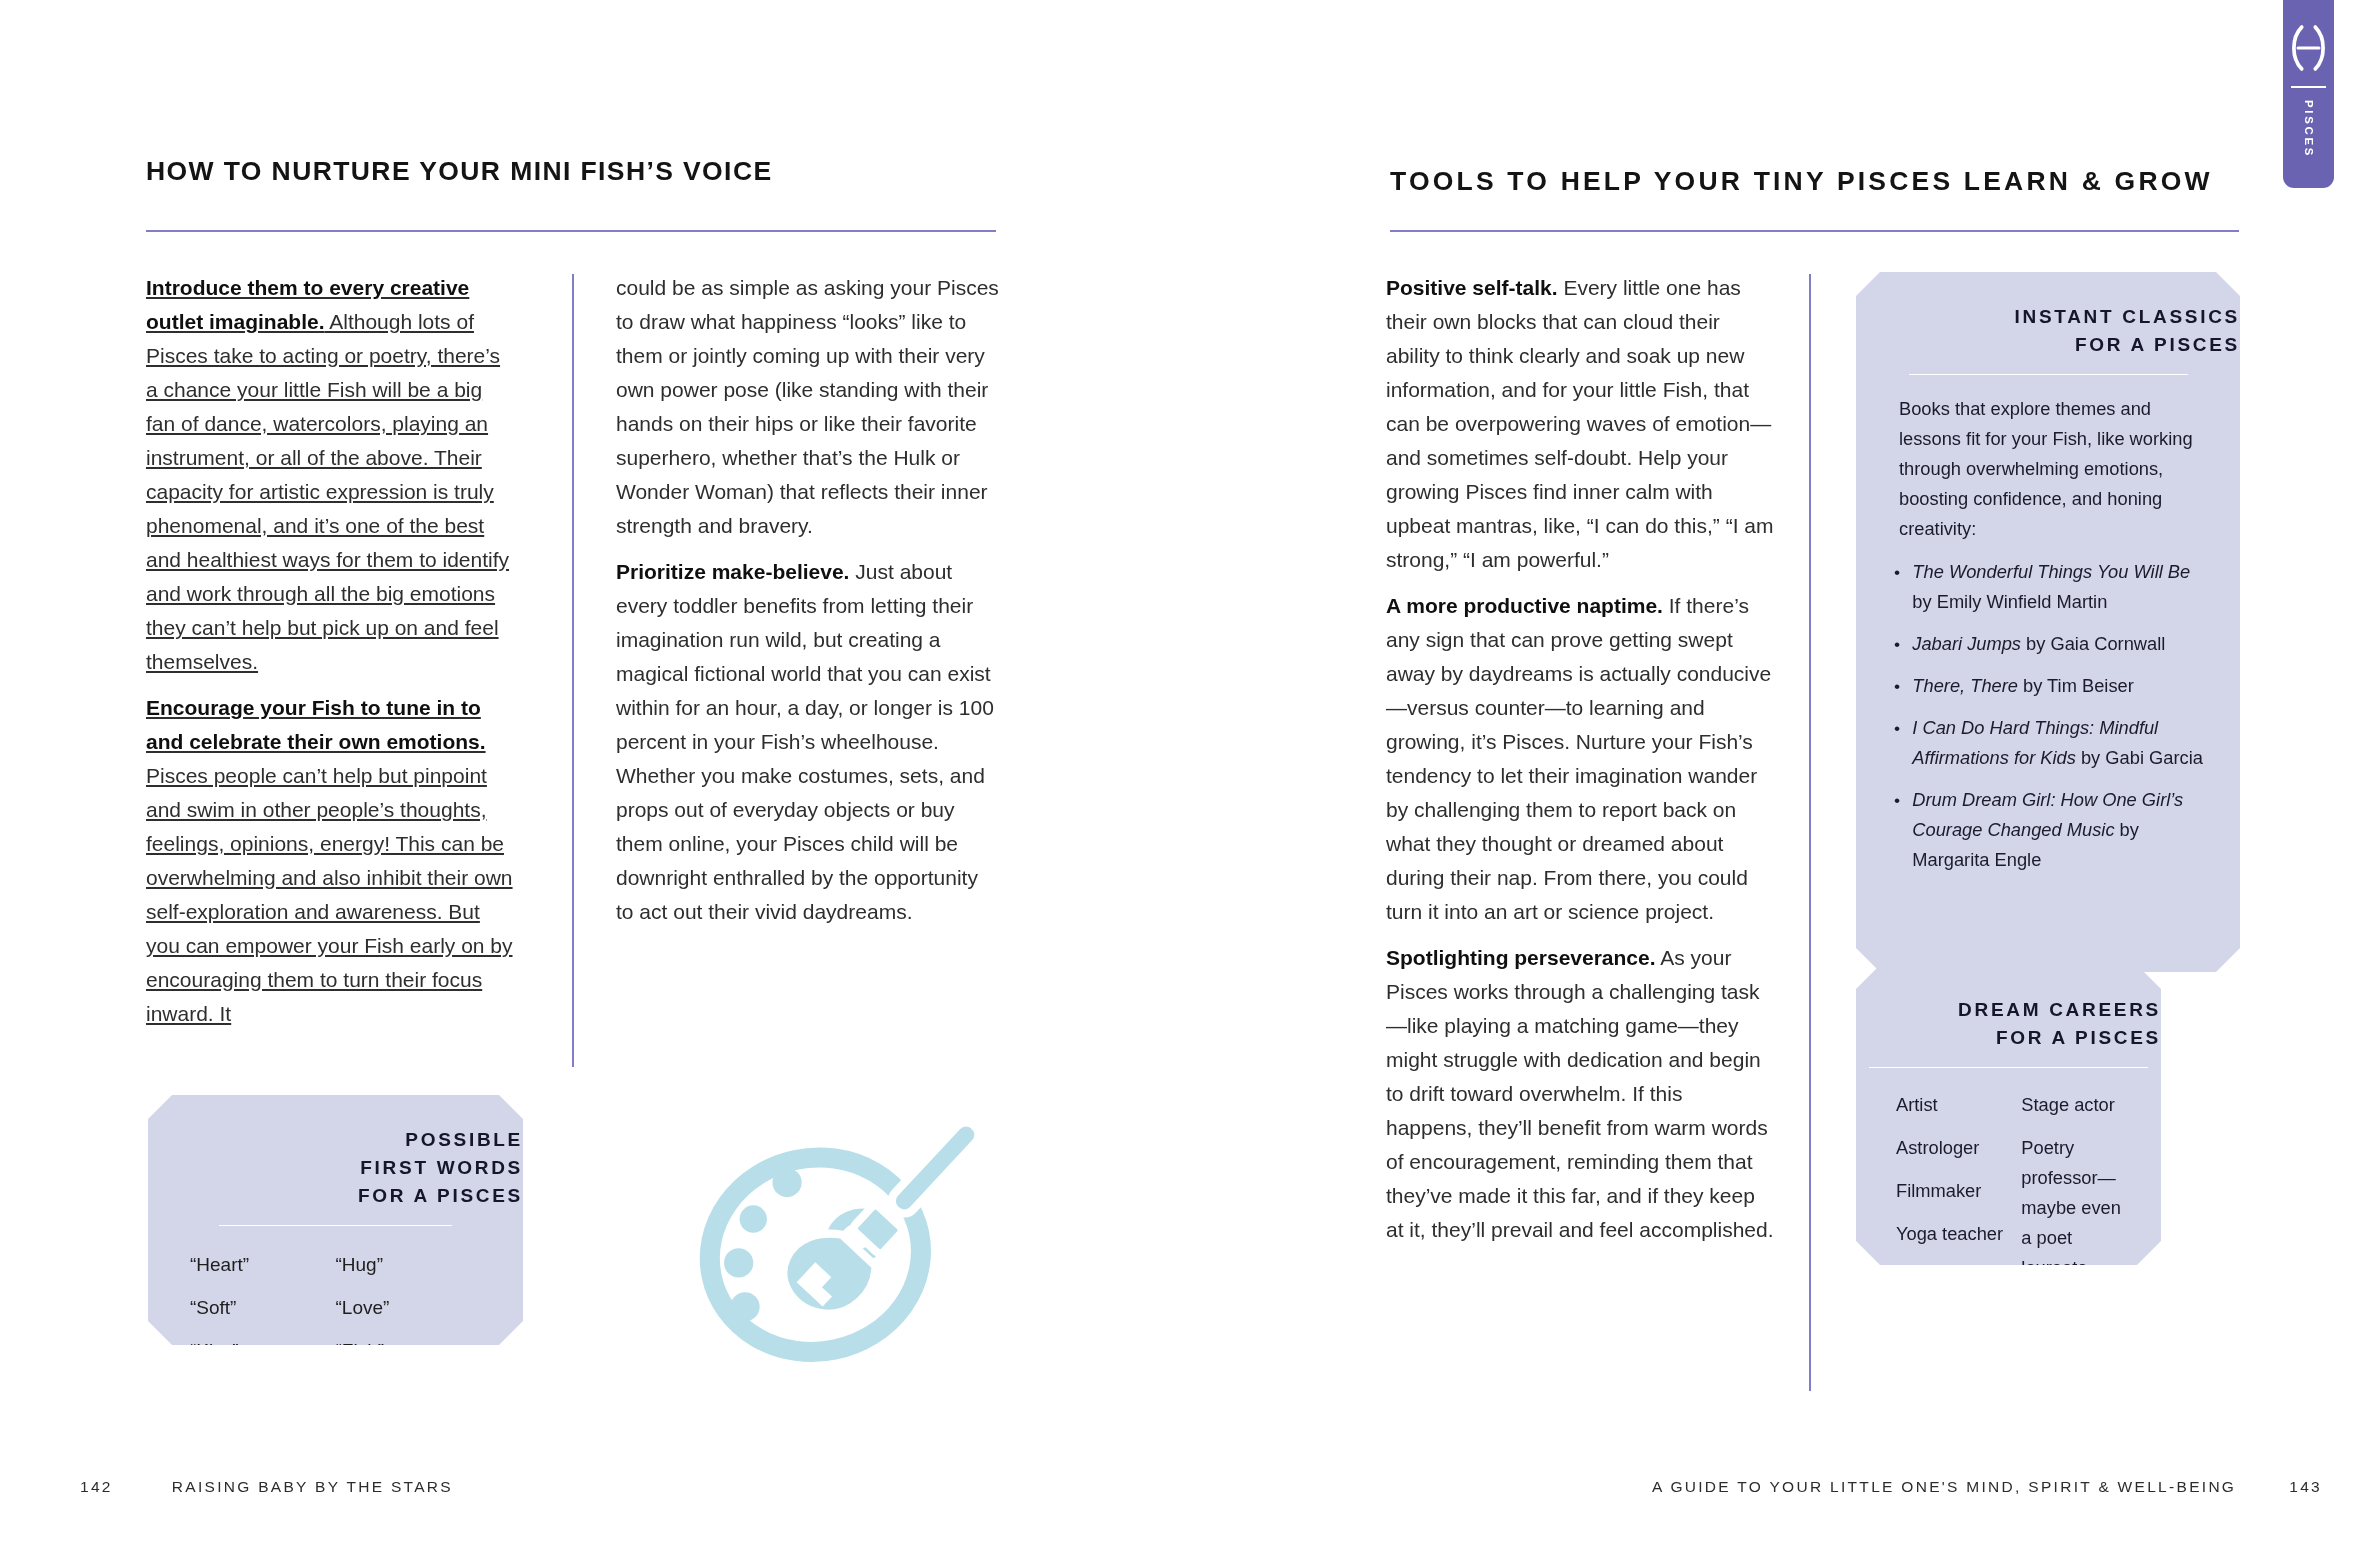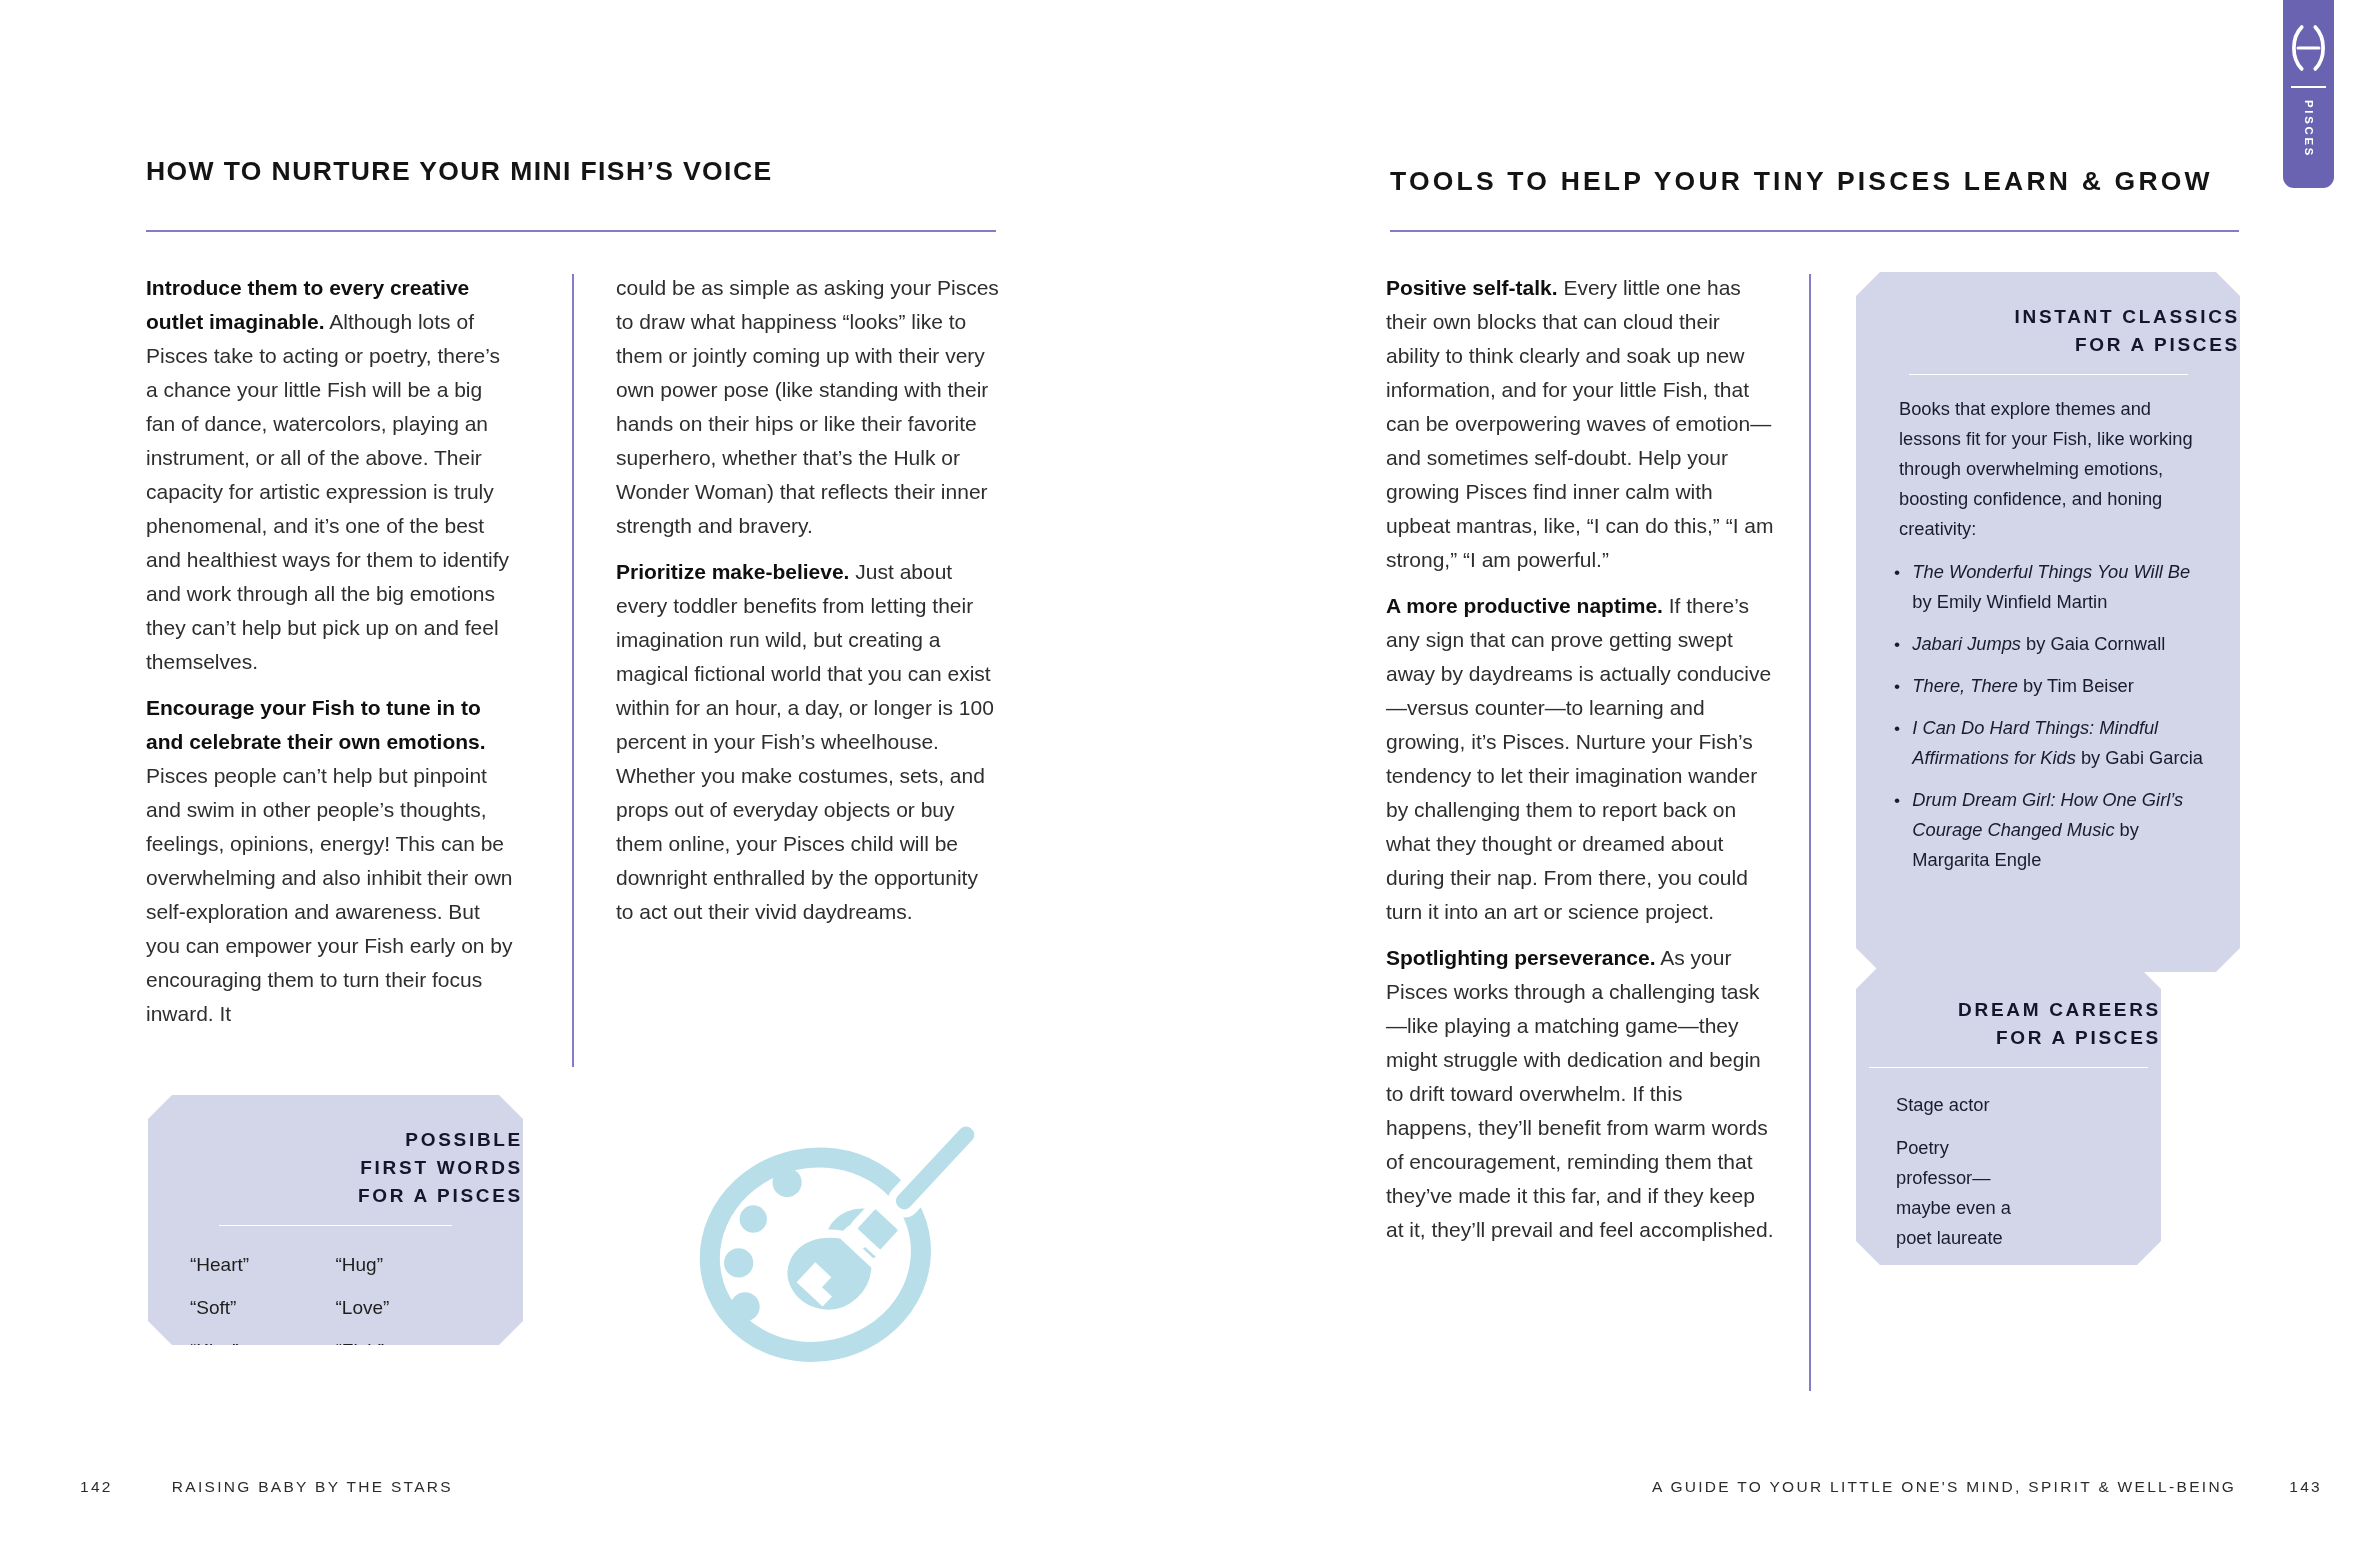--- a/index.html
+++ b/index.html
@@ -90,21 +90,21 @@
       <path d="M41,5 C58,22 58,56 41,73" stroke="#ffffff" stroke-width="6" stroke-linecap="round" fill="none"></path>
       <line x1="13" y1="39" x2="47" y2="39" stroke="#ffffff" stroke-width="5" stroke-linecap="round"></line>
     </svg>
     <div class="tab-rule"></div>
     <div class="tab-label">PISCES</div>
   </div>
 
   <h1 class="page-heading" style="left:146px; top:156px;">HOW TO NURTURE YOUR MINI FISH’S VOICE</h1>
   <div class="hrule" style="left:146px; top:230px; width:850px;"></div>
 
-  <div class="body-col" style="left:146px; top:271px; width:371px;">
+  <div class="body-col" style="left:146px; top:271px; width:371px;text-decoration:underline;">
     <p><b>Introduce them to every creative outlet imaginable.</b><span> Although lots of Pisces take to acting or poetry, there’s a chance your little Fish will be a big fan of dance, watercolors, playing an instrument, or all of the above. Their capacity for artistic expression is truly phenomenal, and it’s one of the best and healthiest ways for them to identify and work through all the big emotions they can’t help but pick up on and feel themselves.</span></p>
     <p><b>Encourage your Fish to tune in to and celebrate their own emotions.</b><span> Pisces people can’t help but pinpoint and swim in other people’s thoughts, feelings, opinions, energy! This can be overwhelming and also inhibit their own self-exploration and awareness. But you can empower your Fish early on by encouraging them to turn their focus inward. It</span></p>
   </div>
 
   <div class="vdiv" style="left:572px; top:274px; height:793px;"></div>
 
   <div class="body-col" style="left:616px; top:271px; width:384px;">
     <p><span>could be as simple as asking your Pisces to draw what happiness “looks” like to them or jointly coming up with their very own power pose (like standing with their hands on their hips or like their favorite superhero, whether that’s the Hulk or Wonder Woman) that reflects their inner strength and bravery.</span></p>
     <p><b>Prioritize make-believe.</b><span> Just about every toddler benefits from letting their imagination run wild, but creating a magical fictional world that you can exist within for an hour, a day, or longer is 100 percent in your Fish’s wheelhouse. Whether you make costumes, sets, and props out of everyday objects or buy them online, your Pisces child will be downright enthralled by the opportunity to act out their vivid daydreams.</span></p>
   </div>
@@ -180,20 +180,26 @@
   </aside>
 
   <aside class="box" style="left:1856px; top:965px; width:305px; height:300px;">
     <div class="box-title">
       <span>DREAM CAREERS</span>
       <span>FOR A PISCES</span>
     </div>
     <div class="box-rule"></div>
     <div class="careers-grid">
       <div class="careers-col">
+        <span>Artist</span>
+        <span>Astrologer</span>
+        <span>Filmmaker</span>
+        <span>Yoga teacher</span>
+      </div>
+      <div class="careers-col">
         <span>Stage actor</span>
         <span>Poetry professor—maybe even a poet laureate</span>
       </div>
     </div>
   </aside>
 
   <footer class="page-footer footer-right">
     <span>A GUIDE TO YOUR LITTLE ONE'S MIND, SPIRIT &amp; WELL-BEING</span>
     <span>143</span>
   </footer>

